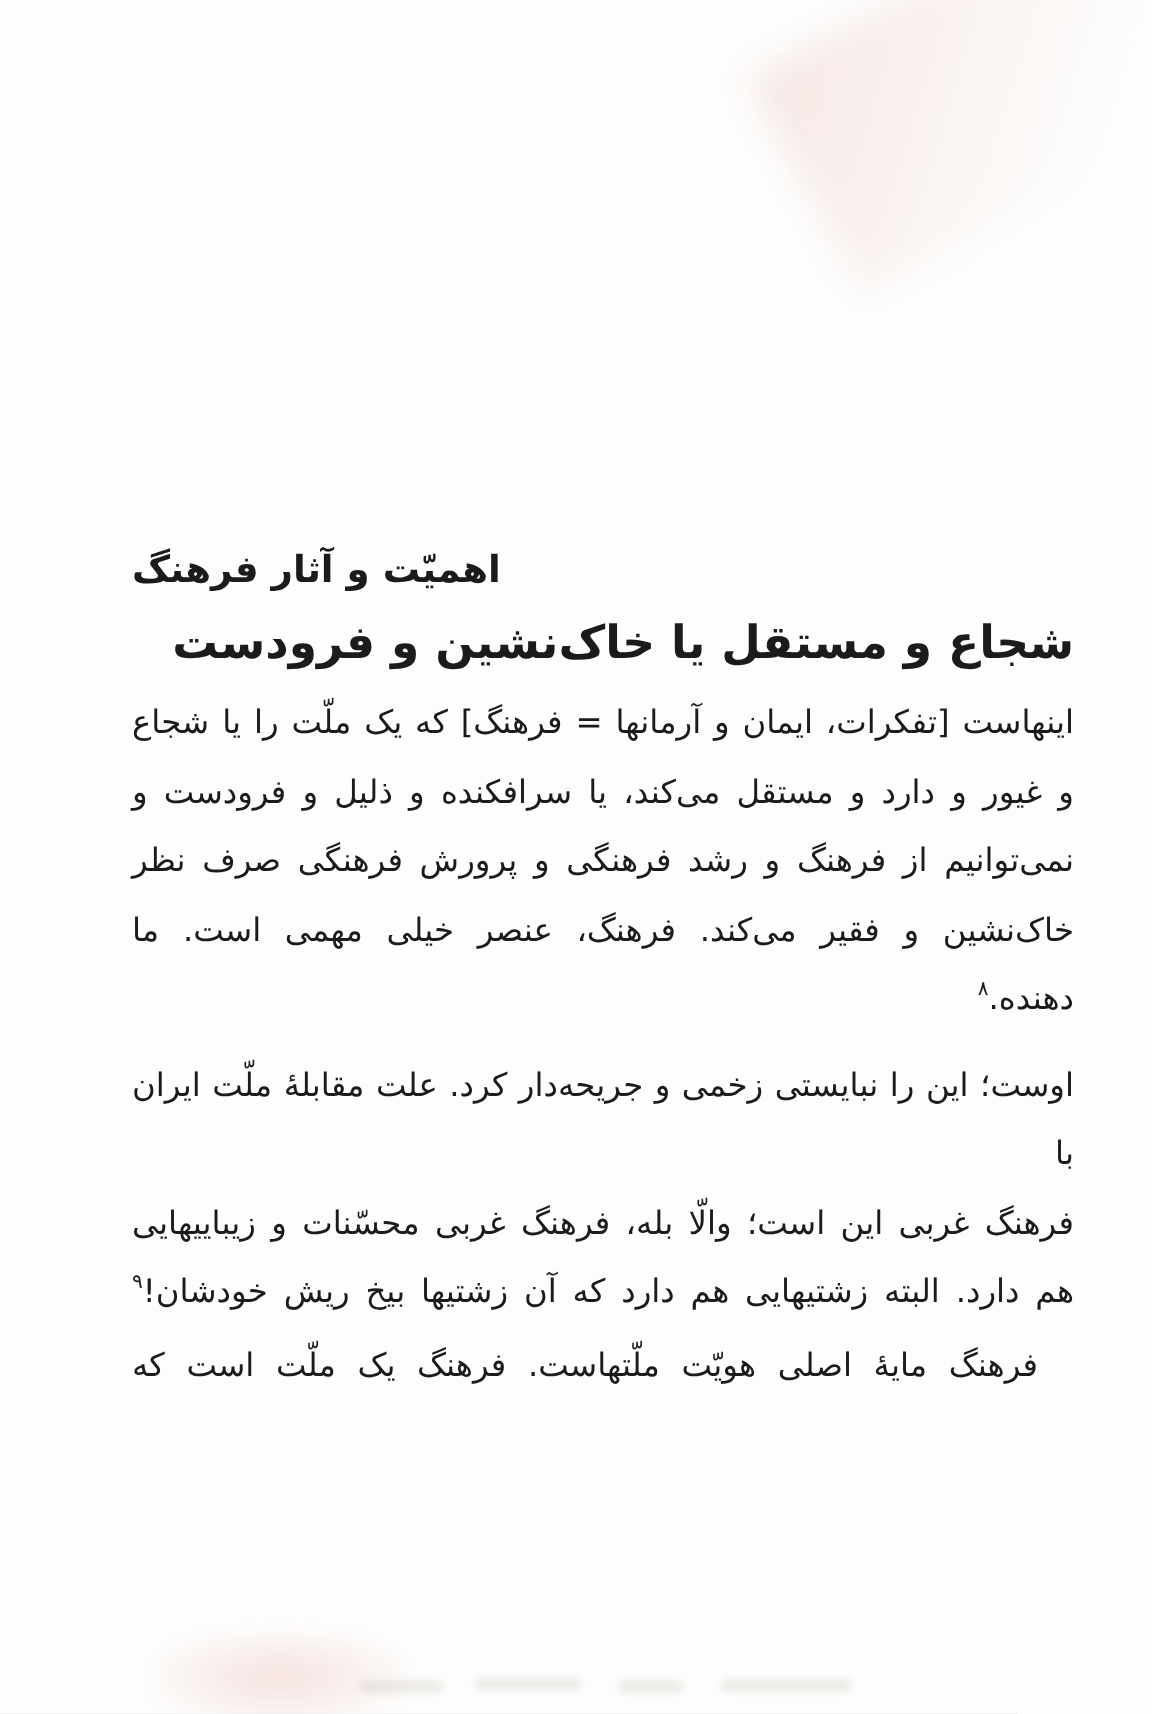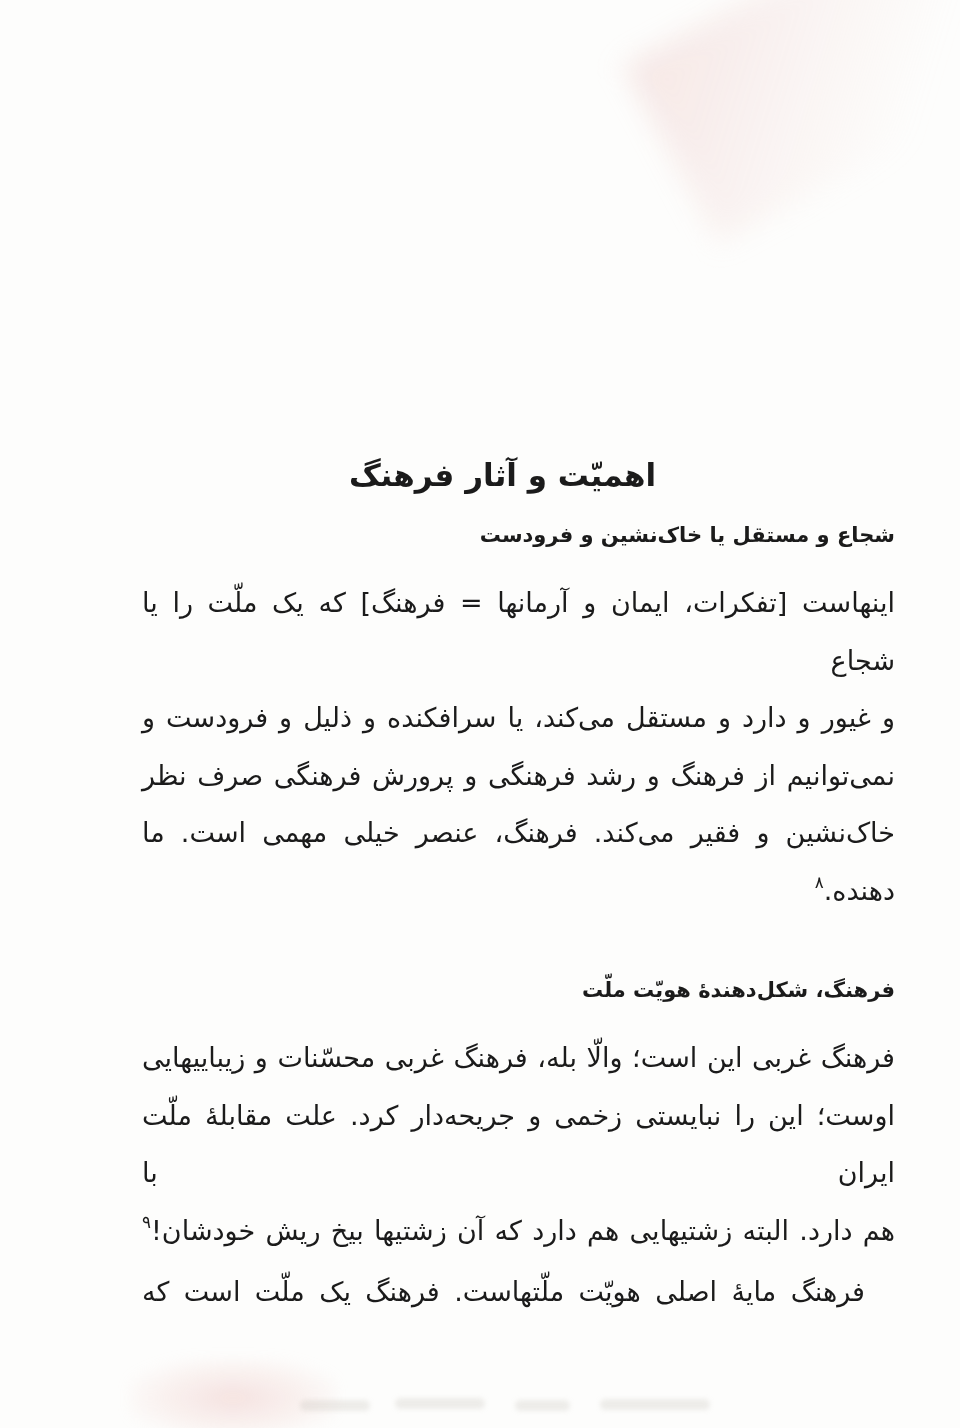--- a/index.html
+++ b/index.html
@@ -66,46 +66,45 @@
     top: 450px;
     right: 65px;
     left: 110px;
     direction: rtl;
   }
   .chapter-title {
     margin: 0;
     font-size: 31px;
     font-weight: bold;
     line-height: 50px;
-    text-align: center;
+    text-align: left;
     letter-spacing: 0;
   }
   .section-heading {
     margin: 10px 0 0 0;
-    font-size: 21px;
+    font-size: 38px;
     font-weight: bold;
     line-height: 50px;
     text-align: right;
   }
   .section-heading.gap {
     margin-top: 46px;
   }
   .para {
     margin: 14px 0 0 0;
   }
   .para.tight {
     margin-top: 4px;
   }
   .line {
     font-size: 27px;
     line-height: 57.5px;
     text-align: justify;
     text-align-last: justify;
     white-space: normal;
-    margin-left: 32px;
   }
   .line.indent-sm { padding-right: 20px; }
   .line.indent-md { padding-right: 30px; }
   .line.end-short {
     text-align-last: right;
   }
   sup.footnote {
     font-size: 0.62em;
     line-height: 0;
     position: relative;
@@ -129,25 +128,24 @@
     <div class="para">
       <div class="line">اینهاست [تفکرات، ایمان و آرمانها = فرهنگ] که یک ملّت را یا شجاع</div>
       <div class="line">و غیور و دارد و مستقل می‌کند، یا سرافکنده و ذلیل و فرودست و</div>
       <div class="line">نمی‌توانیم از فرهنگ و رشد فرهنگی و پرورش فرهنگی صرف نظر</div>
       <div class="line">خاک‌نشین و فقیر می‌کند. فرهنگ، عنصر خیلی مهمی است. ما</div>
       <div class="line end-short">
         <span>دهنده.</span><sup class="footnote">۸</sup>
       </div>
     </div>
 
-    <h2 class="section-heading gap">فرهنگ، شکل‌دهندهٔ هویّت ملّت</h2>
 
     <div class="para">
+      <div class="line">اوست؛ این را نبایستی زخمی و جریحه‌دار کرد. علت مقابلهٔ ملّت ایران با</div>
       <div class="line">فرهنگ غربی این است؛ والّا بله، فرهنگ غربی محسّنات و زیباییهایی</div>
-      <div class="line">اوست؛ این را نبایستی زخمی و جریحه‌دار کرد. علت مقابلهٔ ملّت ایران با</div>
       <div class="line">
         <span>هم دارد. البته زشتیهایی هم دارد که آن زشتیها بیخ ریش خودشان!</span><sup class="footnote">۹</sup>
       </div>
     </div>
 
 
     <div class="para tight">
       <div class="line indent-md">
         <span>فرهنگ مایهٔ اصلی هویّت ملّتهاست. فرهنگ یک ملّت است که</span>
       </div>

